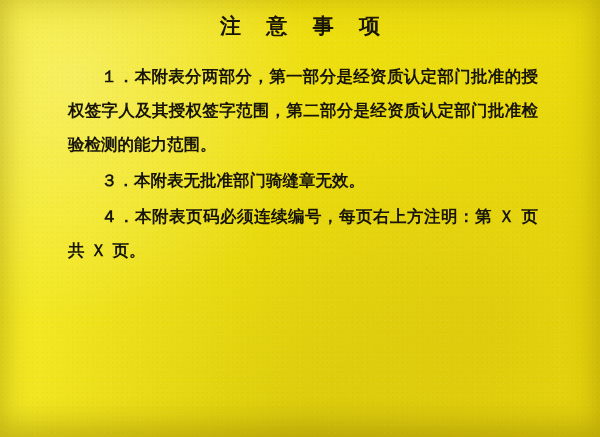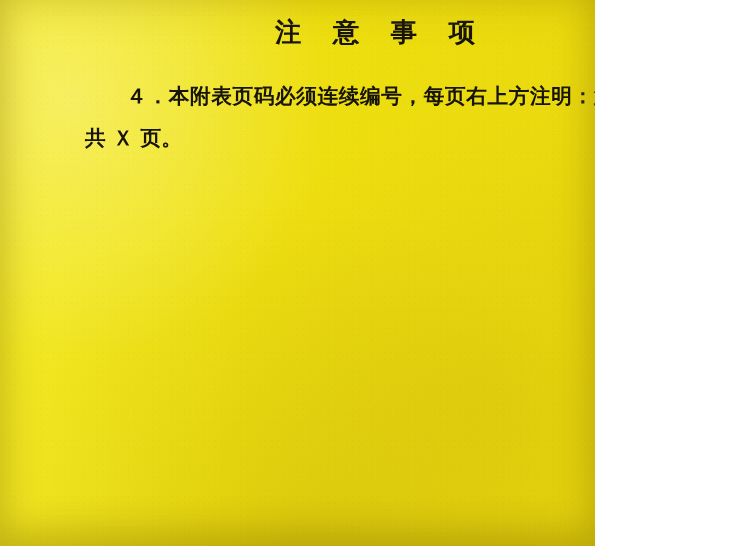--- a/index.html
+++ b/index.html
@@ -7,21 +7,21 @@
     padding: 0;
   }
   body {
     width: 600px;
     height: 437px;
     overflow: hidden;
     font-family: "Liberation Serif", "DejaVu Serif", serif;
   }
   .page {
     position: relative;
-    width: 476px;
+    width: 600px;
     height: 437px;
     box-sizing: border-box;
     background-color: #f2e518;
     background-image:
       radial-gradient(circle at 12% 18%, rgba(255,255,255,0.28) 0%, rgba(255,255,255,0) 38%),
       radial-gradient(circle at 82% 72%, rgba(190,160,10,0.18) 0%, rgba(190,160,10,0) 45%),
       radial-gradient(circle at 50% 100%, rgba(120,100,0,0.14) 0%, rgba(120,100,0,0) 55%),
       linear-gradient(100deg, #f5ec2a 0%, #eedf10 45%, #e8d80d 100%);
     overflow: hidden;
   }
@@ -76,17 +76,19 @@
 </style>
 </head>
 <body>
 
 <div class="page">
   <div class="grain"></div>
 
   <div class="title">注 意 事 项</div>
 
   <div class="body-text">
+    <p class="para">１．本附表分两部分，第一部分是经资质认定部门批准的授权签字人及其授权签字范围，第二部分是经资质认定部门批准检验检测的能力范围。</p>
+    <p class="para">３．本附表无批准部门骑缝章无效。</p>
     <p class="para">４．本附表页码必须连续编号，每页右上方注明：第 Ｘ 页共 Ｘ 页。</p>
   </div>
 
   <div class="edge-shade"></div>
 </div>
 
 </body></html>

